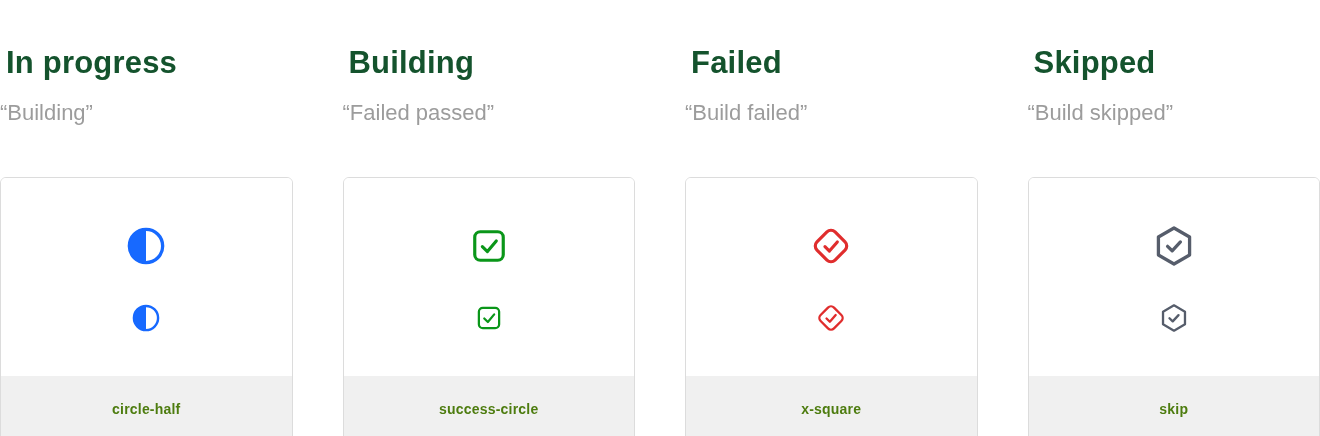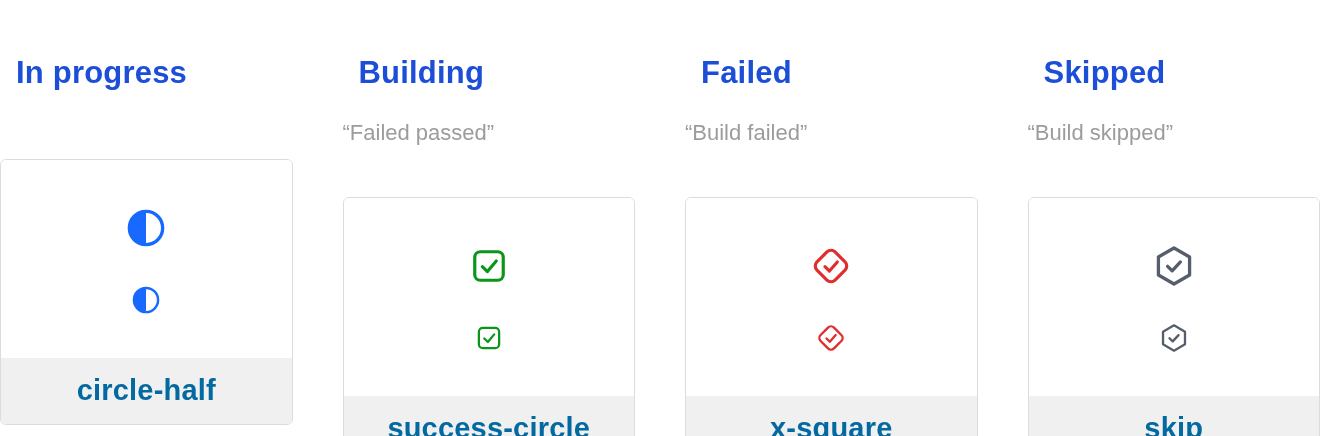--- a/index.html
+++ b/index.html
@@ -16,24 +16,24 @@
     display: grid;
     grid-template-columns: repeat(4, 1fr);
     column-gap: 50px;
     box-sizing: border-box;
     padding-top: 41px;
   }
   .col { display: flex; flex-direction: column; }
   .col-title {
     font-size: 31px;
     font-weight: 700;
-    color: #1d4ed8;
+    color: #14532d;
     letter-spacing: 0.2px;
     line-height: 1.05;
-    margin: 16px;
+    margin: 6px;
   }
   .col-subtitle {
     font-size: 22px;
     font-weight: 500;
     color: #9c9c9c;
     margin: 16px 0 0 0;
     line-height: 1;
   }
   .card {
     margin-top: 53px;
@@ -62,34 +62,35 @@
   .slot-lg { top: 68px; }
   .slot-sm { top: 140px; }
   .card-footer {
     height: 66px;
     background: #f0f0f0;
     display: flex;
     align-items: center;
     justify-content: center;
   }
   .footer-label {
-    font-size: 29px;
+    font-size: 14px;
     font-weight: 700;
-    color: #0369a1;
+    color: #4d7c0f;
     letter-spacing: 0.2px;
   }
   svg { display: block; }
 </style>
 </head>
 <body>
 
 <div class="grid">
 
   <div class="col">
     <h2 class="col-title">In progress</h2>
+    <p class="col-subtitle">“Building”</p>
     <div class="card">
       <div class="card-body" style="color: rgb(23, 105, 255);">
         <span class="icon-slot slot-lg">
           <svg width="40" height="40" viewBox="0 0 24 24" fill="none" stroke="currentColor" stroke-width="2">
             <circle cx="12" cy="12" r="10"></circle>
             <path d="M12 2 A 10 10 0 0 0 12 22 Z" fill="currentColor" stroke="none"></path>
           </svg>
         </span>
         <span class="icon-slot slot-sm">
           <svg width="29" height="29" viewBox="0 0 24 24" fill="none" stroke="currentColor" stroke-width="2">

